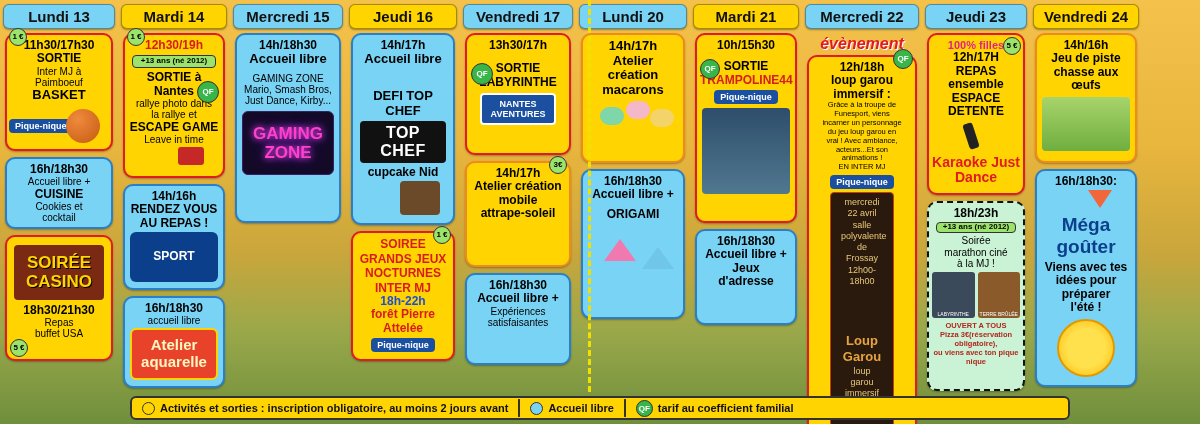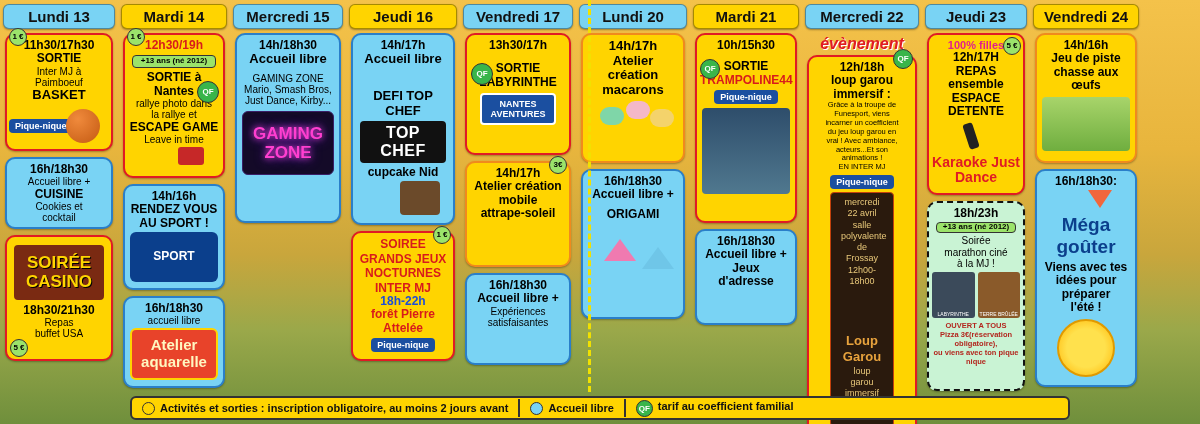--- a/index.html
+++ b/index.html
@@ -73,21 +73,21 @@
     border-left:3px dashed #f2e100; z-index:5;
   }
 
   .legend {
     position:absolute; left:130px; top:396px; width:940px; height:24px;
     background:#ffd400; border:2px solid #333; border-radius:6px;
     display:flex; align-items:center; gap:10px; padding:0 10px;
     font-size:11px; font-weight:bold; color:#111;
   }
   .legend .dot { width:13px; height:13px; border-radius:50%; border:1px solid #333; display:inline-block; }
-  .legend .seg { display:flex; align-items:flex-start; gap:5px; }
+  .legend .seg { display:flex; align-items:center; gap:5px; }
   .legend .sepline { width:2px; height:18px; background:#333; }
 
   .gaming {
     background:#140a28; color:#ff3fd0; border-radius:6px;
     font-weight:bold; font-size:17px; padding:12px 2px; margin:4px 2px;
     text-shadow:0 0 6px #ff3fd0, 0 0 12px #6a2ed8;
     border:1px solid #3a1f66;
   }
   .topchef {
     background:#111; color:#fff; font-weight:bold; font-size:16px;
@@ -193,21 +193,21 @@
         <div class="t">ESCAPE GAME</div>
         <div>Leave in time</div>
         <div style="height:22px;position:relative">
           <div style="position:absolute;right:16px;top:2px;width:26px;height:18px;border-radius:3px;background:#c62828"></div>
         </div>
       </div>
 
       <div class="card blue" style="min-height:86px">
         <div class="t">14h/16h</div>
         <div class="t">RENDEZ VOUS</div>
-        <div class="t">AU SPORT !</div>
+        <div class="t">AU REPAS !</div>
         <div class="sport">SPORT</div>
       </div>
 
       <div class="card blue" style="min-height:84px">
         <div class="t">16h/18h30</div>
         <div>accueil libre</div>
         <div class="aquarelle">Atelier aquarelle</div>
       </div>
     </div>
 
@@ -327,21 +327,21 @@
       <div class="hdr" style="background:#79d3f4">Mercredi 22</div>
 
       <div class="evenement">évènement</div>
 
       <div class="card yellow" style="min-height:290px">
         <div class="badge b-qf" style="width:20px;height:20px;right:2px;top:-8px">QF</div>
         <div class="t">12h/18h</div>
         <div class="t">loup garou immersif :</div>
         <div style="font-size:7.5px;line-height:1.18;padding:0 3px">
           <div>Grâce à la troupe de Funesport, viens</div>
-          <div>incarner un coefficient</div>
+          <div>incarner un personnage</div>
           <div>du jeu loup garou en</div>
           <div>vrai ! Avec ambiance,</div>
           <div>acteurs...Et son</div>
           <div>animations !</div>
           <div>EN INTER MJ</div>
         </div>
         <div class="tag">Pique-nique</div>
         <div class="loup">
           <div>mercredi 22 avril</div>
           <div>salle polyvalente de Frossay</div>

